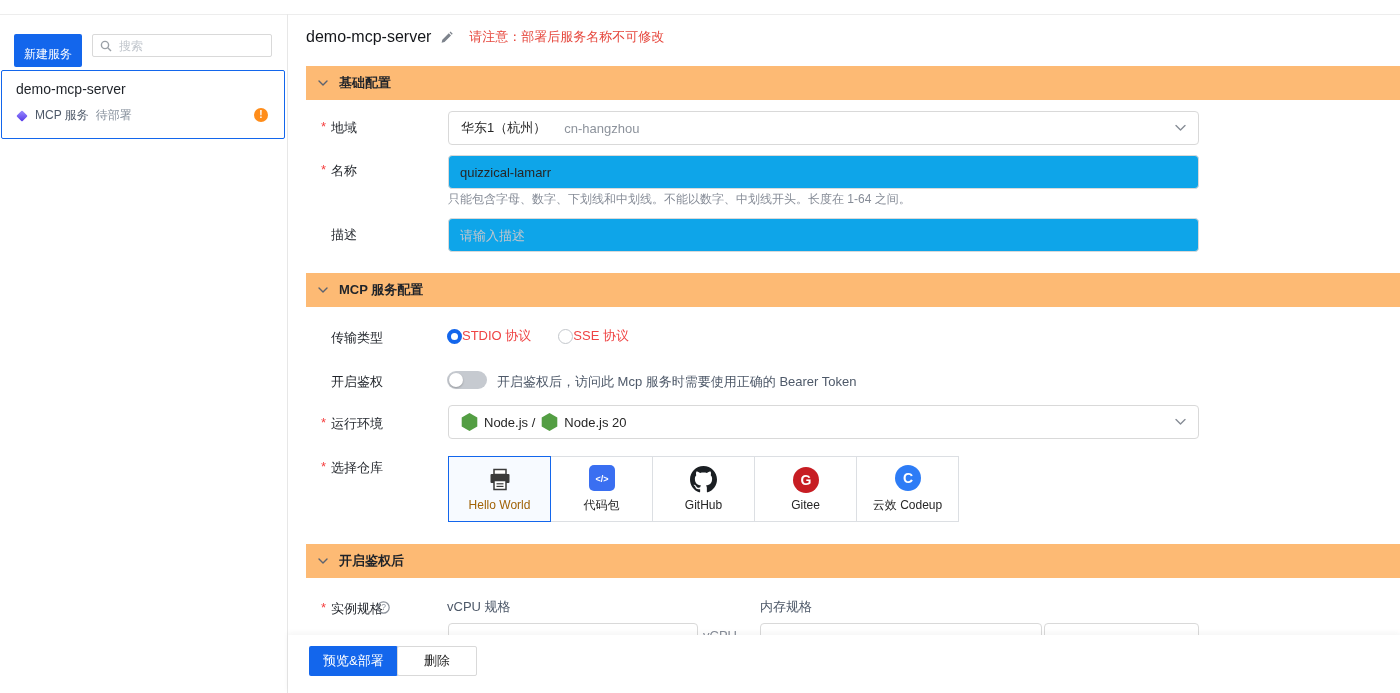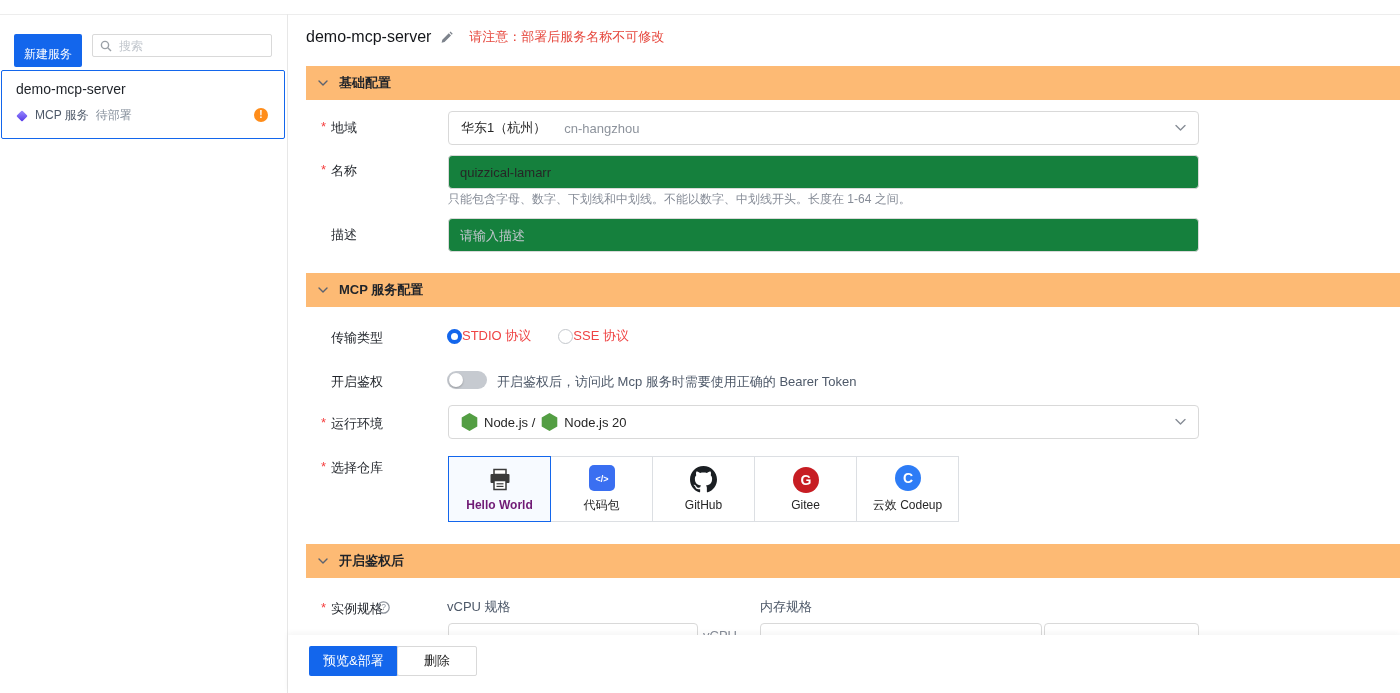--- a/index.html
+++ b/index.html
@@ -38,41 +38,41 @@
   .collapse-btn{display:flex;align-items:center;cursor:pointer;}
   
   .req{position:absolute;color:#f53f3f;font-size:13px;}
   .flabel{position:absolute;font-size:13px;color:#1f2329;}
   .col-label{position:absolute;font-size:13px;color:#4e5969;}
   .select{position:absolute;border:1px solid #d9d9d9;border-radius:4px;background:#fff;box-sizing:border-box;
     display:flex;align-items:center;padding:0 12px;font-size:13px;cursor:pointer;}
   .select .chev{position:absolute;right:12px;top:50%;transform:translateY(-50%);display:flex;}
   .sel-code{color:#8d939c;margin-left:18px;}
   .text-input{position:absolute;border:1px solid #d9d9d9;border-radius:4px;font-size:13px;color:#262626;
-    padding:0 11px;box-sizing:border-box;outline:none;background:#15803d;font-family:inherit;}
+    padding:0 11px;box-sizing:border-box;outline:none;background:#0ea5e9;font-family:inherit;}
   .text-input::placeholder{color:#c1c6cd;}
   .hint{position:absolute;font-size:12px;color:#868c97;}
   
   .radio-group{position:absolute;display:flex;align-items:center;}
   .radio{width:15px;height:15px;border-radius:50%;box-sizing:border-box;background:#fff;border:1px solid #c3c7cc;cursor:pointer;flex:none;}
   .radio.on{border:4.5px solid #1366ec;}
   .radio-label{font-size:13px;color:#ef4444;cursor:pointer;}
   
   .toggle{position:absolute;width:40px;height:18px;border-radius:10px;background:#c6cad0;cursor:pointer;}
   .knob{position:absolute;left:2px;top:2px;width:14px;height:14px;border-radius:50%;background:#fff;box-shadow:0 1px 2px rgba(0,0,0,.25);}
   .toggle-hint{position:absolute;font-size:13px;color:#4e5969;}
   
   .runtime-inner{display:flex;align-items:center;gap:6px;}
   
   .repo-cards{position:absolute;left:448px;top:456px;display:flex;}
   .repo-card{width:103px;height:66px;box-sizing:border-box;border:1px solid #dcdfe3;background:#fff;margin-left:-1px;
     display:flex;flex-direction:column;align-items:center;justify-content:center;gap:5px;cursor:pointer;position:relative;}
   .repo-card:first-child{margin-left:0;}
   .repo-card.sel{border-color:#1366ec;z-index:2;background:#f7faff;}
-  .repo-card.sel .repo-label{color:#701a75;font-weight:bold;}
+  .repo-card.sel .repo-label{color:#a16207;}
   .repo-label{font-size:12px;color:#262626;white-space:nowrap;}
   .repo-icon{height:27px;display:flex;align-items:center;justify-content:center;}
   
   .footer-bar{position:absolute;left:288px;top:635px;width:1112px;height:58px;background:#fff;
     box-shadow:0 -2px 6px rgba(31,35,41,.05);z-index:5;}
   .btn-deploy{position:absolute;left:21px;top:11px;height:30px;padding:0 14px;background:#1366ec;color:#fff;border:none;
     border-radius:2px;font-size:13px;cursor:pointer;font-family:inherit;}
   .btn-delete{position:absolute;left:109px;top:11px;height:30px;padding:0 26px;background:#fff;color:#262626;
     border:1px solid #d9d9d9;border-radius:2px;font-size:13px;cursor:pointer;font-family:inherit;}
 </style>

